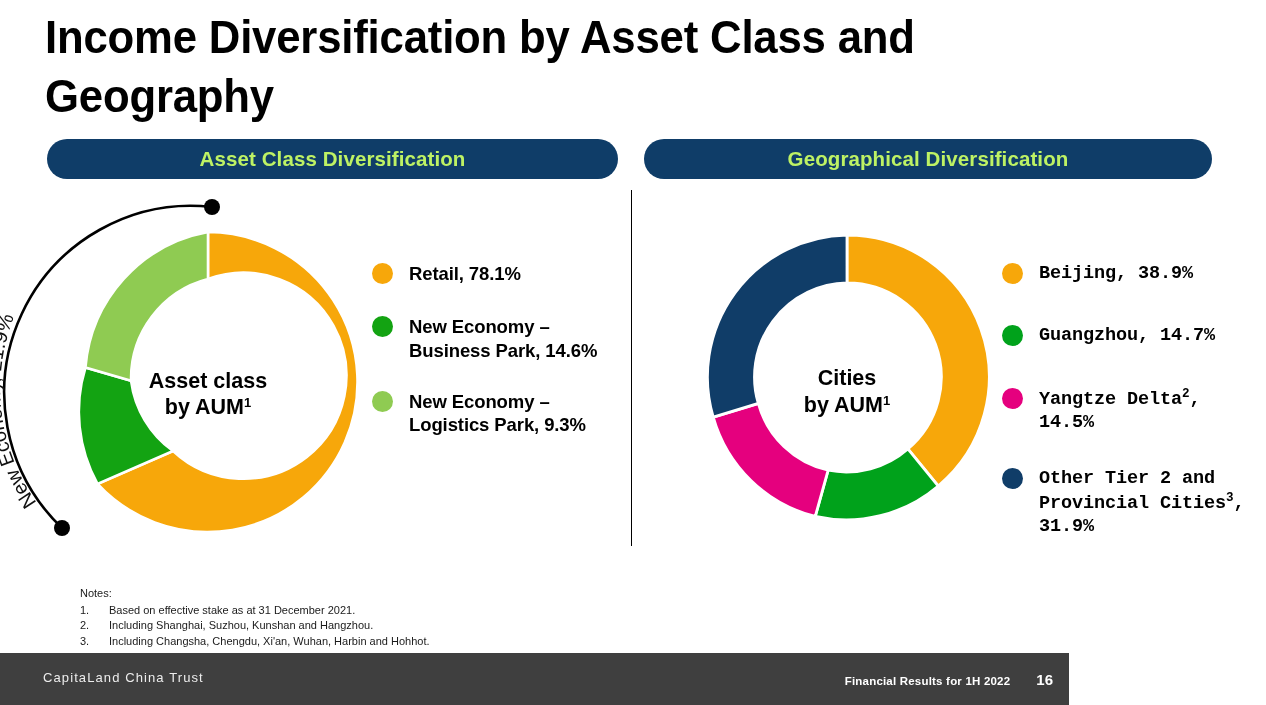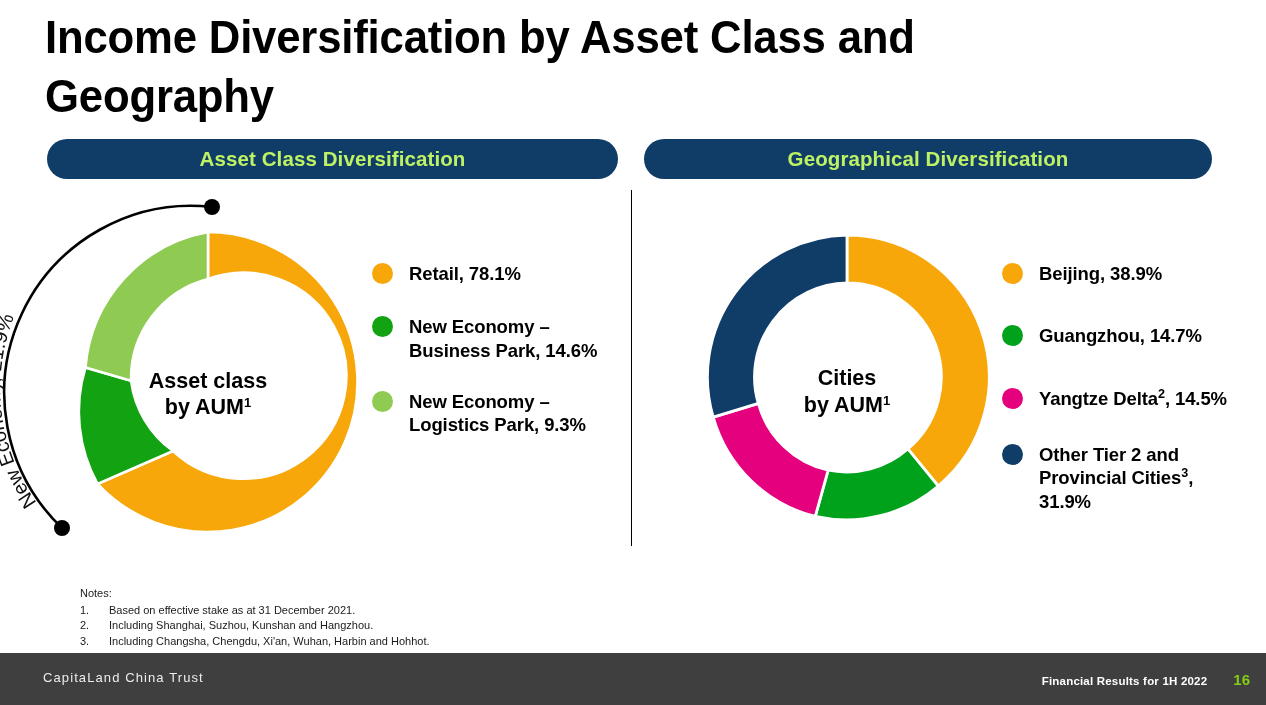--- a/index.html
+++ b/index.html
@@ -83,21 +83,21 @@
   
   .legend { position: absolute; }
   #legend-left  { left: 372px;  top: 262px; width: 250px; }
   #legend-right { left: 1002px; top: 262px; width: 258px; }
 
   .legend-item {
     display: flex;
     align-items: flex-start;
     margin-bottom: 30px;
   }
-  #legend-right .legend-item { margin-bottom: 27px; }
+  #legend-right .legend-item { margin-bottom: 27px; font-family: Liberation Mono, monospace; }
 
   .legend-dot {
     flex: 0 0 auto;
     width: 21px;
     height: 21px;
     border-radius: 50%;
     margin-top: 1px;
     margin-right: 16px;
   }
   .legend-label {
@@ -120,21 +120,21 @@
   }
   #notes .notes-heading { margin-bottom: 1px; }
   .note-row { display: flex; }
   .note-num { width: 29px; flex: 0 0 auto; }
 
   
   #footer {
     position: absolute;
     left: 0;
     bottom: 0;
-    width: 1266px;
+    width: 1069px;
     height: 52px;
     background: #3F3F3F;
   }
   #footer-brand {
     position: absolute;
     left: 43px;
     top: 17px;
     font-size: 13px;
     color: #EDEDED;
     letter-spacing: 1.1px;
@@ -148,21 +148,21 @@
   }
   #footer-report {
     font-size: 11.5px;
     font-weight: bold;
     color: #FFFFFF;
     letter-spacing: 0.2px;
   }
   #footer-page {
     font-size: 15px;
     font-weight: bold;
-    color: #84cc16;
+    color: #ffffff;
     margin-left: 26px;
   }
 </style>
 </head>
 <body>
 
 <div id="slide">
 
   <div id="slide-title">Income Diversification by Asset Class and Geography</div>
 

